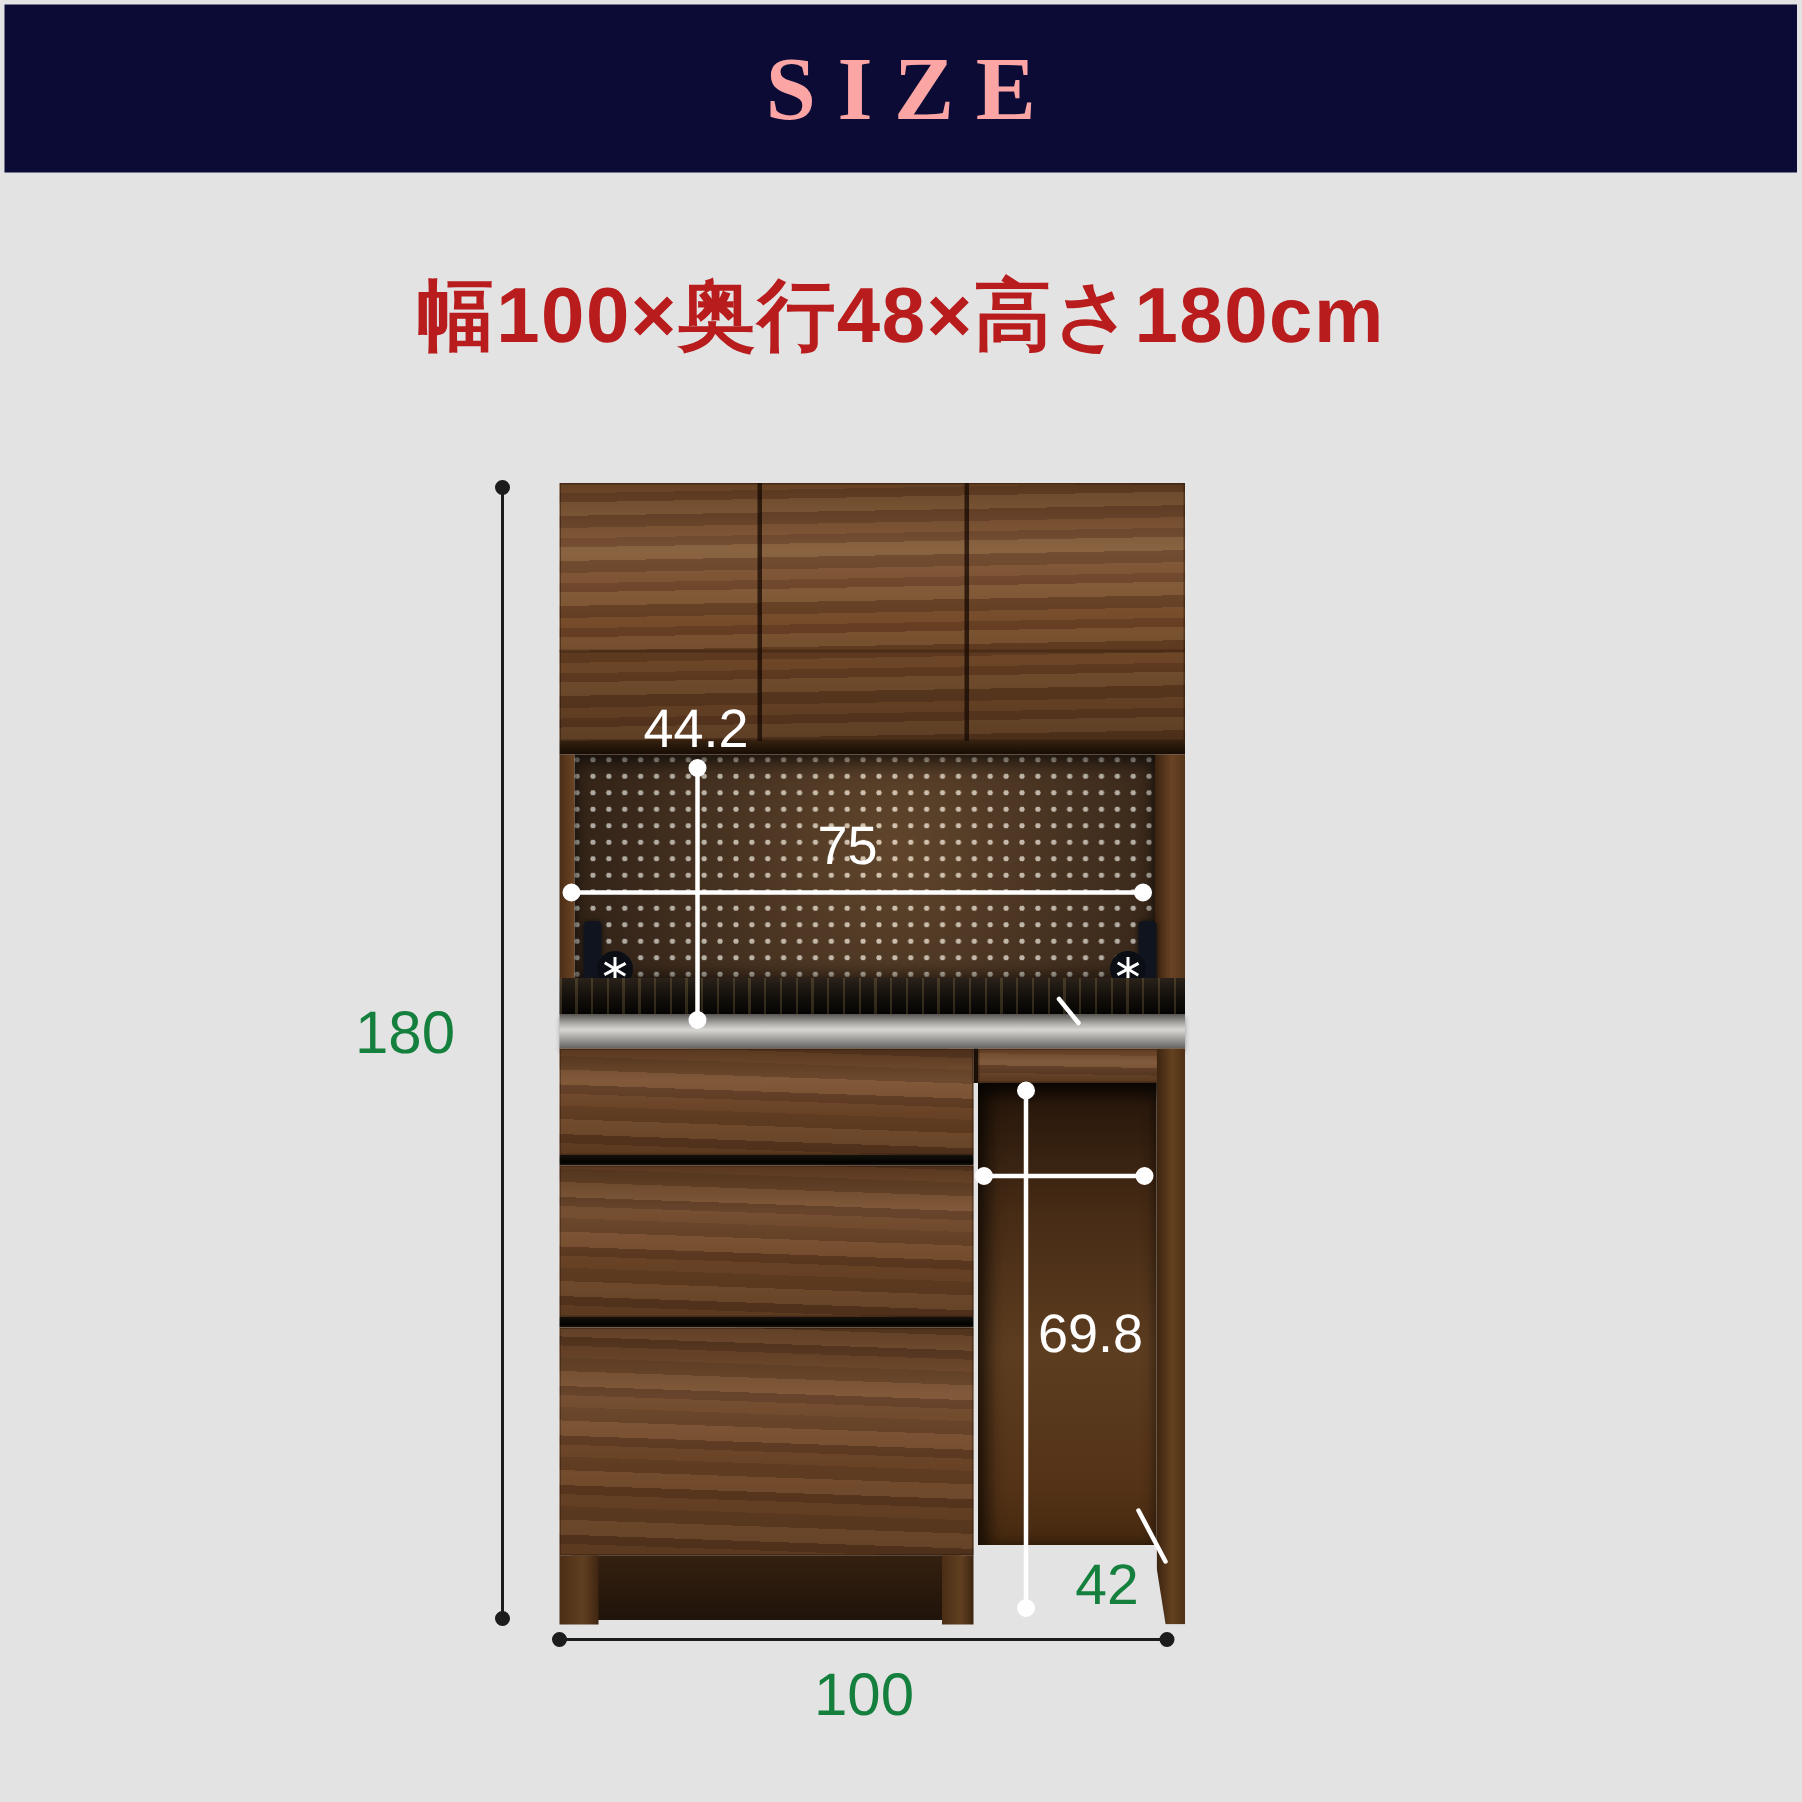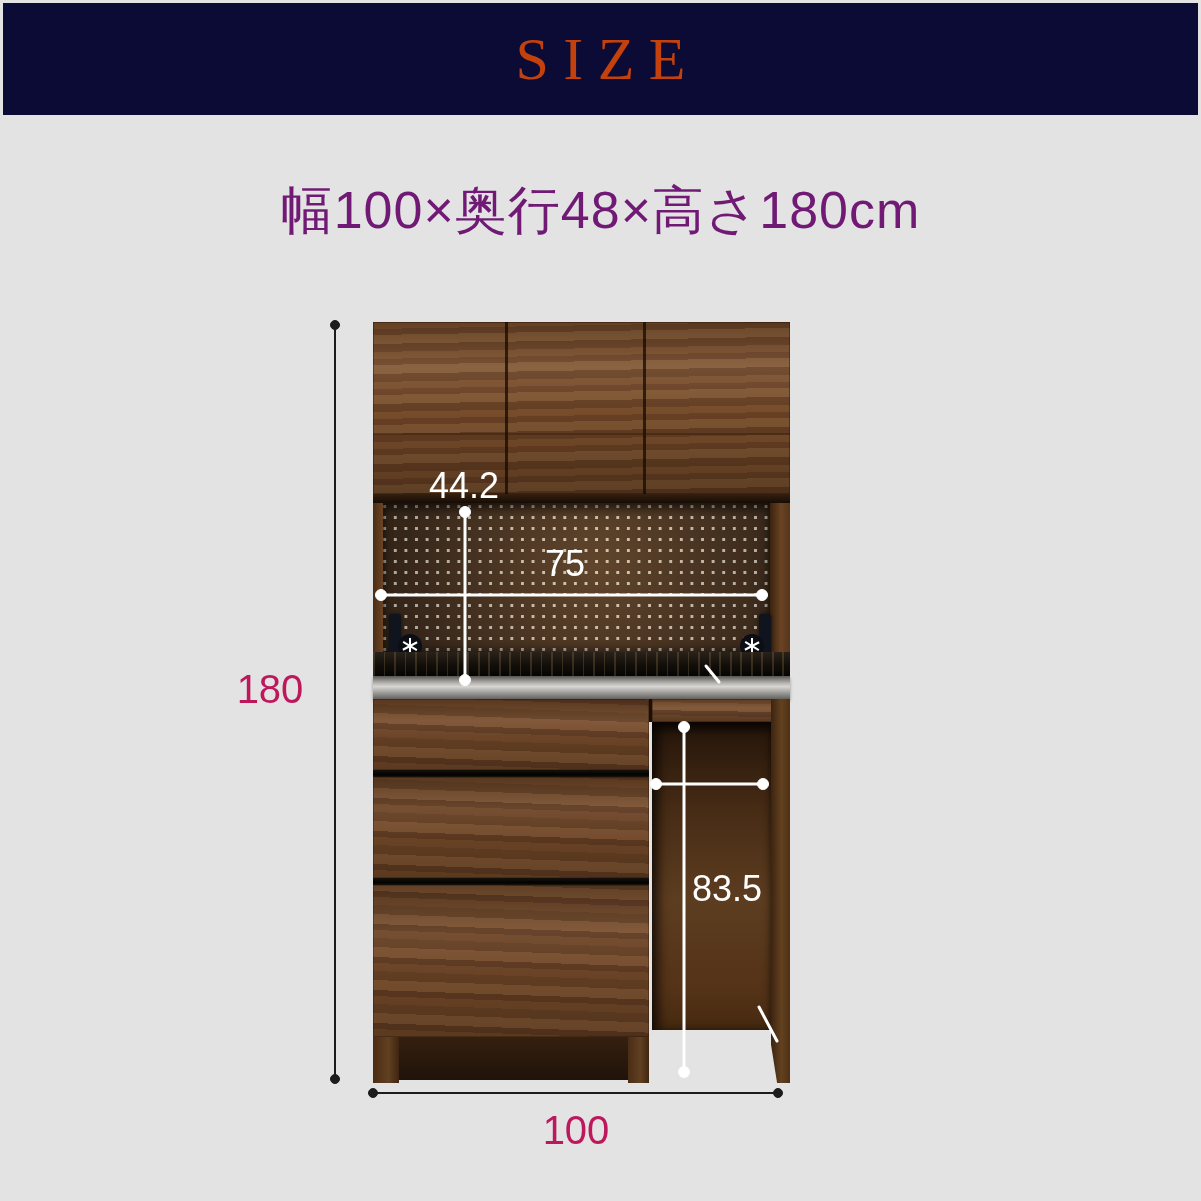--- a/index.html
+++ b/index.html
@@ -10,31 +10,31 @@
     position:relative;overflow:hidden;
   }
   .stage{position:absolute;inset:0;}
 
   
   .size-header{
     position:absolute;left:3px;right:3px;top:3px;height:112px;
     display:flex;align-items:center;justify-content:center;
   }
   .size-header span{
-    color:#c2410c;
+    color:#fca5a5;
     font-family:"Liberation Serif","DejaVu Serif",serif;
     font-size:60px;letter-spacing:0.24em;margin-right:-0.24em;
-    font-weight:400;
+    font-weight:700;
   }
 
   
   .subtitle{
     position:absolute;left:0;right:0;top:176px;
     text-align:center;
-    font-size:52px;font-weight:400;color:#701a75;letter-spacing:1px;
+    font-size:52px;font-weight:700;color:#b91c1c;letter-spacing:1px;
   }
 
   
   .part{position:absolute;}
   .doors{
     left:373px;top:322px;width:417px;height:172px;
     background:
       linear-gradient(180deg, rgba(0,0,0,0.18), rgba(255,255,255,0.07) 26%, rgba(0,0,0,0.05) 55%, rgba(0,0,0,0.16) 78%, rgba(0,0,0,0.28)),
       repeating-linear-gradient(179deg, #7b4f2c 0 7px, #6c4225 7px 13px, #815733 13px 22px, #684023 22px 30px);
     box-shadow:inset 0 0 0 1px rgba(35,18,6,0.45);
@@ -126,21 +126,21 @@
   .sparkle i:nth-child(2){transform:translateX(-50%) rotate(62deg);}
   .sparkle i:nth-child(3){transform:translateX(-50%) rotate(121deg);}
 
   
   svg.dims{position:absolute;inset:0;pointer-events:none;}
   .dim-label{
     position:absolute;width:160px;text-align:center;
     font-size:36px;line-height:44px;height:44px;
   }
   .dim-label.white{color:#ffffff;}
-  .dim-label.black{color:#be185d;font-size:40px;}
+  .dim-label.black{color:#15803d;font-size:40px;}
 </style>
 </head>
 <body style="background: rgb(227, 227, 228);">
 
 <div class="stage">
 
   <div class="size-header" id="hdr" style="background: rgb(11, 11, 54);">
     <span>SIZE</span>
   </div>
 
@@ -224,17 +224,18 @@
       <circle cx="684" cy="727" r="5.5"></circle>
         <circle cx="684" cy="1072" r="5.5"></circle>
     </g>
     <g stroke="#ffffff">
       <line x1="759" y1="1007" x2="777" y2="1041" stroke-width="3" stroke-linecap="round"></line>
     </g>
   </svg>
 
   <div class="dim-label black" style="left:190px;top:667px;">180</div>
   <div class="dim-label black" style="left:496px;top:1108px;">100</div>
+  <div class="dim-label black" style="left:658px;top:1035px;font-size:38px;">42</div>
   <div class="dim-label white" style="left:384px;top:464px;">44.2</div>
   <div class="dim-label white" style="left:485px;top:542px;">75</div>
-  <div class="dim-label white" style="left:647px;top:867px;">83.5</div>
+  <div class="dim-label white" style="left:647px;top:867px;">69.8</div>
 
 </div>
 
 </body></html>

